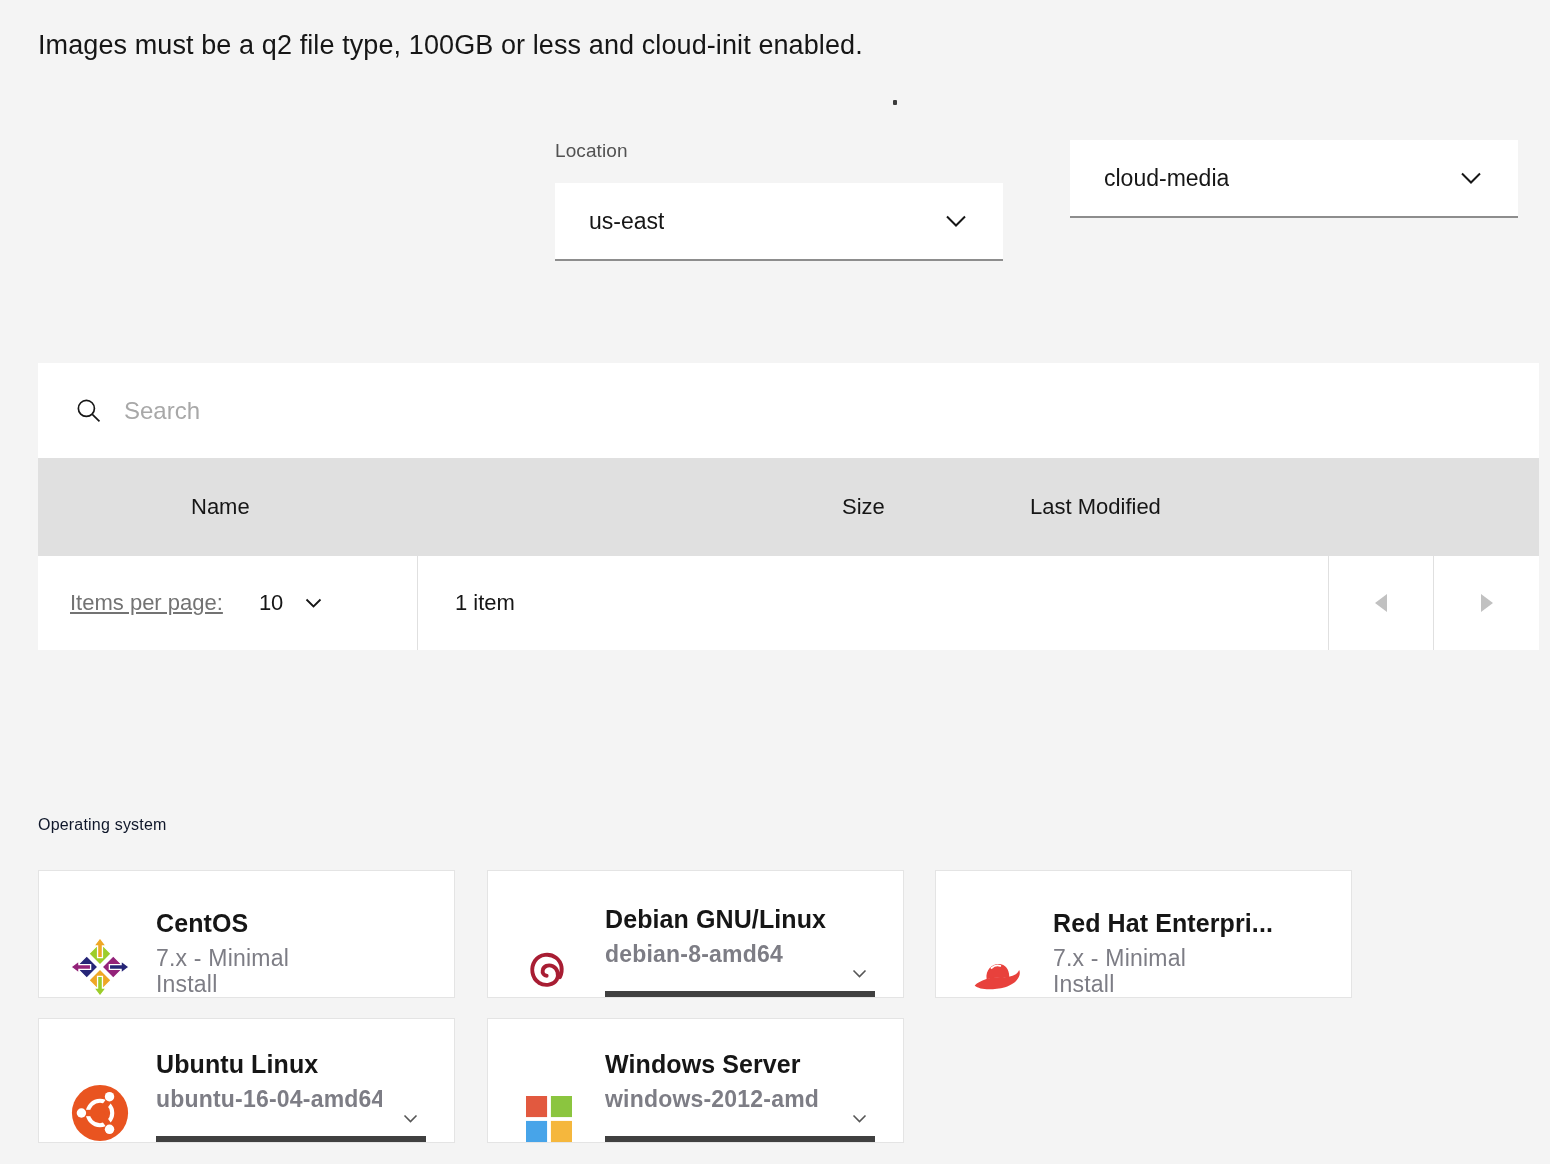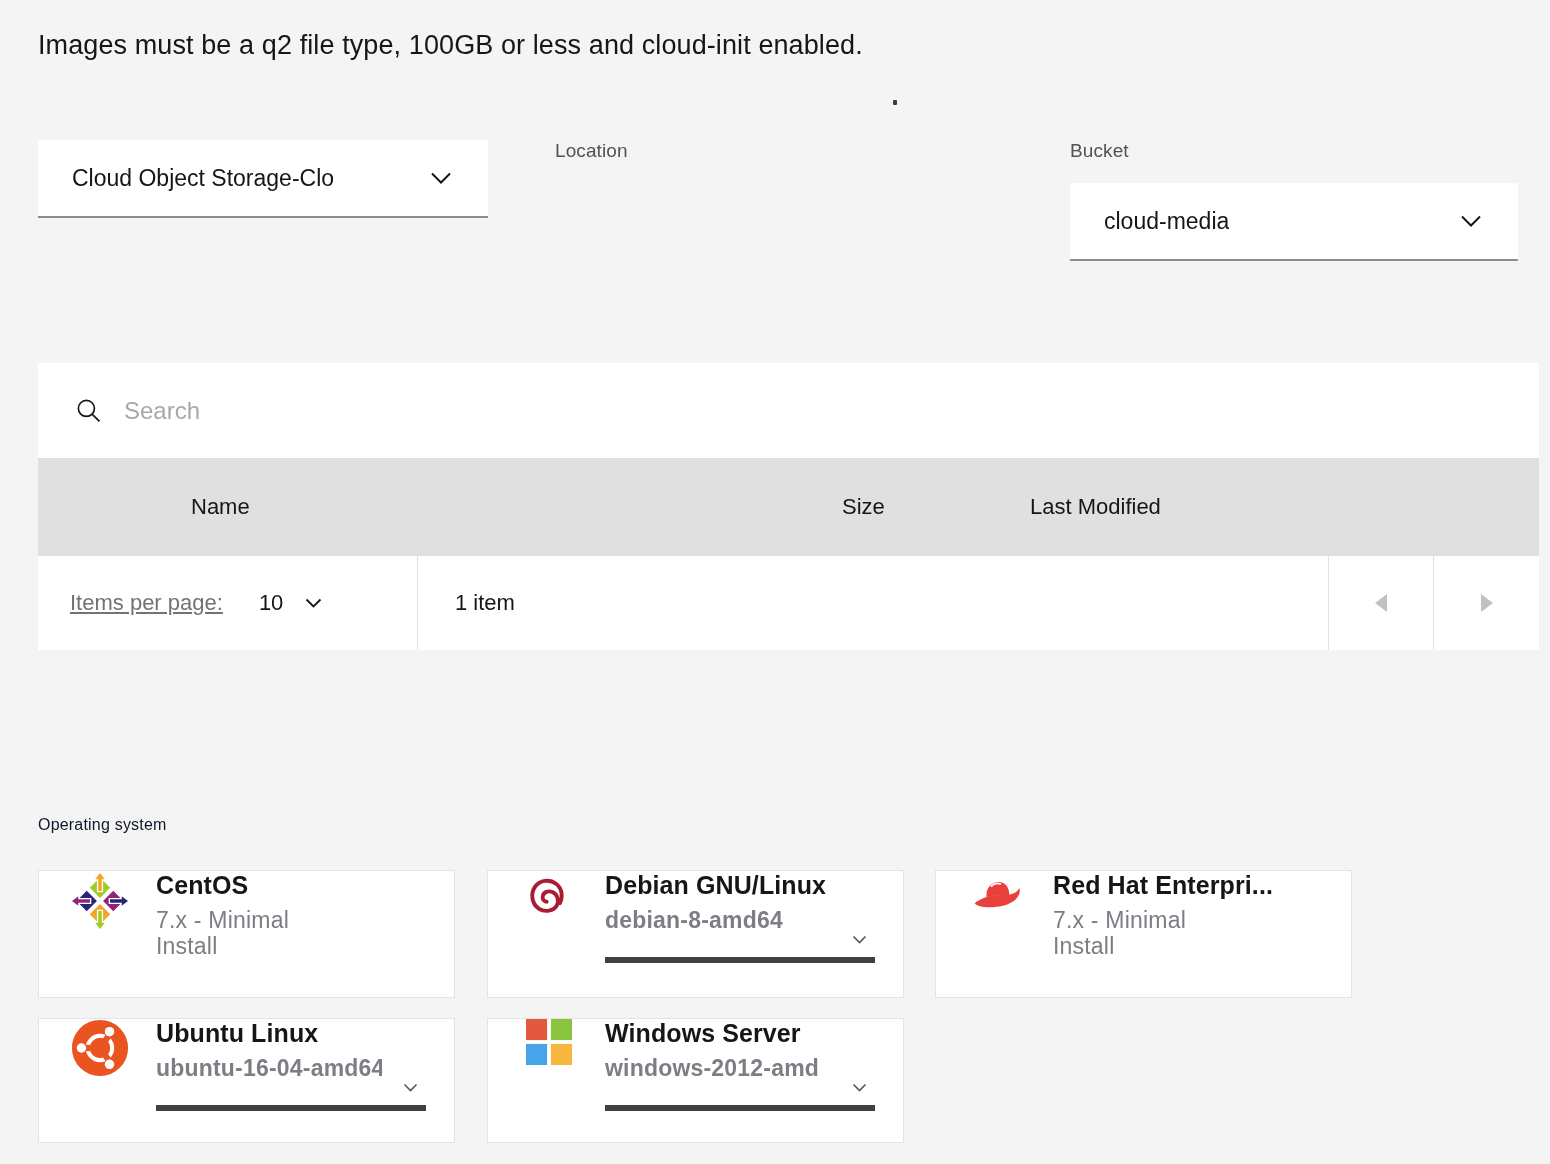--- a/index.html
+++ b/index.html
@@ -61,21 +61,21 @@
   .pp-btn {
     position:absolute; top:0; height:100%; width:105px; border-left:1px solid #e0e0e0;
     display:flex; align-items:center; justify-content:center; cursor:pointer; background:#fff;
   }
   .pp-prev { left:1290px; } .pp-next { left:1395px; width:106px; }
 
   
   .os-label { position:absolute; left:38px; top:816px; font-size:16px; color:#0f172a; letter-spacing:.2px;text-align:right; }
   .tile {
     position:absolute; width:417px; background:#fff; border:1px solid #e4e4e4;
-    display:flex; align-items:flex-start; cursor:pointer;
+    display:flex; align-items:flex-end; cursor:pointer;
   }
   .tile-r1 { top:870px; height:128px; }
   .tile-r2 { top:1018px; height:125px; }
   .t-1 { left:38px; } .t-2 { left:487px; } .t-3 { left:935px; }
   .tile-logo { width:62px; margin-left:30px; display:flex; align-items:center; justify-content:center; }
   .tile-body { margin-left:25px; }
   .tile-title { font-size:25px; font-weight:700; color:#161616; margin-bottom:7px; letter-spacing:.1px; }
   .tile-sub { font-size:23px; color:#7d7d85; width:165px; line-height:26px; letter-spacing:.2px; }
   .tile-select {
     width:270px; border-bottom:6px solid #404040; padding-bottom:23px;
@@ -84,36 +84,35 @@
   .tile-select-value { font-size:23px; color:#7d7d85; white-space:nowrap; overflow:hidden; max-width:232px; letter-spacing:.2px; }
   .tile-chev { position:absolute; right:8px; bottom:13px; line-height:0; }
 </style>
 </head>
 <body>
 
 <div class="heading">Images must be a q2 file type, 100GB or less and cloud-init enabled.</div>
 <div class="stray-dot"></div>
 
 <div class="field" style="left:38px;">
-  <div class="dropdown" style="width:450px;">
-    <span class="dd-value" style="max-width:352px;">Cloud Object Storage-Clo</span>
+</div>
+
+<div class="field" style="left:555px;">
+  <div class="field-label">Location</div>
+  <div class="dropdown" style="width:448px;">
+    <span class="dd-value">us-east</span>
     <span class="dd-chev">
       <svg width="22" height="13" viewBox="0 0 22 13">
           <path d="M2 2 L11 11 L20 2" fill="none" stroke="#161616" stroke-width="2"></path>
         </svg>
     </span>
   </div>
 </div>
 
-<div class="field" style="left:555px;">
-  <div class="field-label">Location</div>
-</div>
-
 <div class="field" style="left:1070px;">
-  <div class="field-label">Bucket</div>
   <div class="dropdown" style="width:448px;">
     <span class="dd-value">cloud-media</span>
     <span class="dd-chev">
       <svg width="22" height="13" viewBox="0 0 22 13">
           <path d="M2 2 L11 11 L20 2" fill="none" stroke="#161616" stroke-width="2"></path>
         </svg>
     </span>
   </div>
 </div>
 

